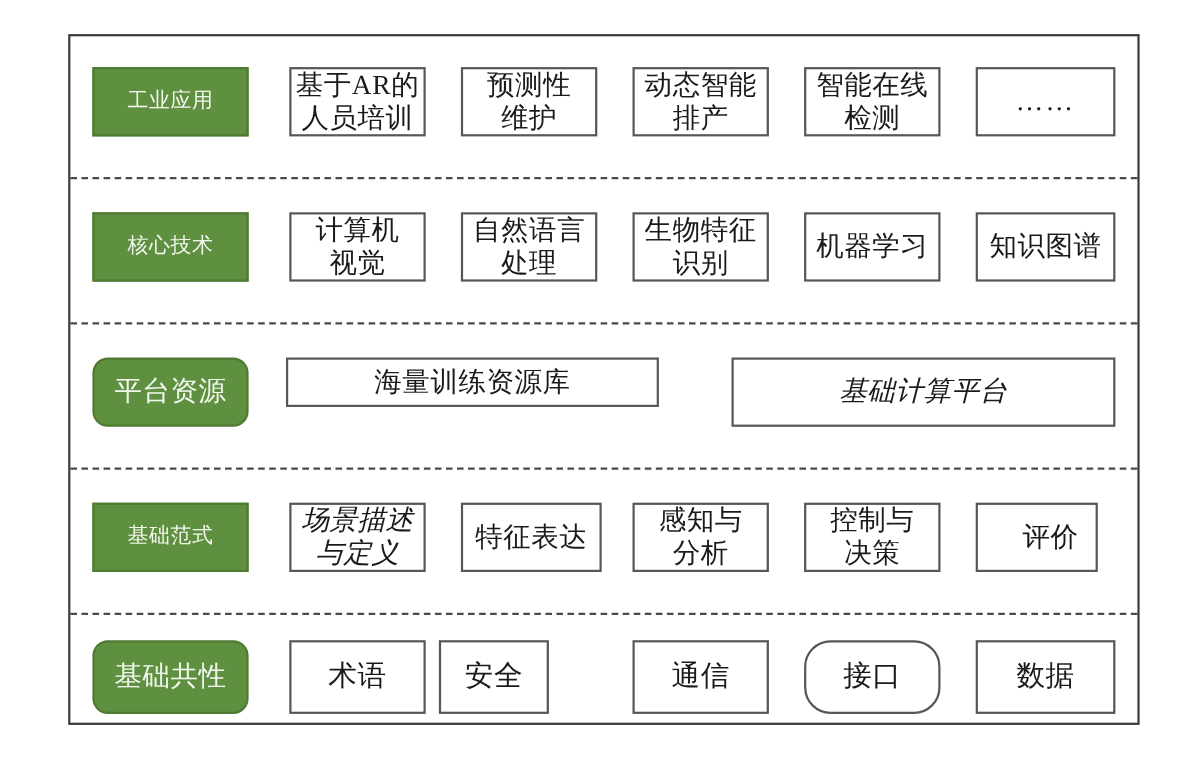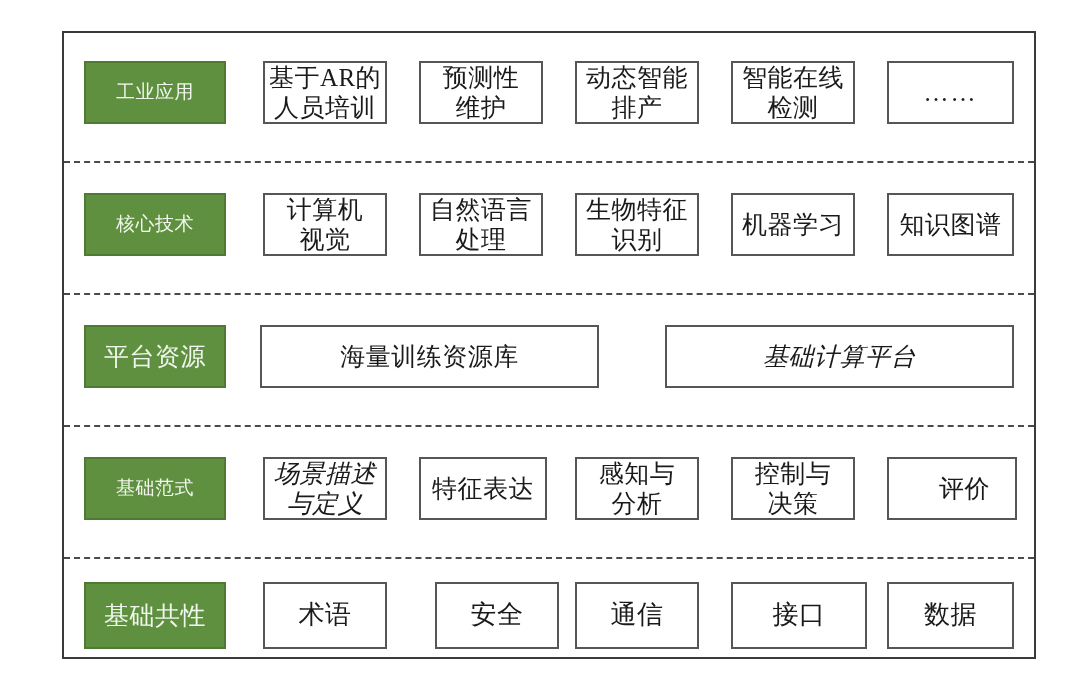--- a/index.html
+++ b/index.html
@@ -71,21 +71,21 @@
     display: block;
     padding: 0 2px;
     white-space: pre-line;
   }
 
   
   .r1 .node, .r2 .node, .r4 .node { font-size: 25px; }
   .r3 .node { font-size: 25px; }
   .r5 .node { font-size: 26px; }
   .node.label { font-size: 19px; }
-  .r3 .node.label, .r5 .node.label { font-size: 25px; }
+  .r3 .node.label, .r5 .node.label { font-size: 25px; border-radius: 14px; }
 
   .ellipsis-txt {
     font-size: 25px;
     letter-spacing: 2px;
   }
 </style>
 </head>
 <body>
 
 <div id="diagram">
@@ -139,21 +139,21 @@
       <div class="node" style="left:823px;top:32px;width:127px;height:63px;">
         <span class="txt">知识图谱</span>
       </div>
     </div>
     <div class="divider" style="top:260px;"></div>
 
     <div class="band r3" style="top:260px;height:132px;">
       <div class="node label" style="left:20px;top:32px;width:142px;height:63px;">
         <span class="txt">平台资源</span>
       </div>
-      <div class="node" style="left:196px;top:32px;width:339px;height:63px;">
+      <div class="node" style="left:196px;top:32px;width:339px;height:45px;">
         <span class="txt">海量训练资源库</span>
       </div>
       <div class="node" style="left:601px;top:32px;width:349px;height:63px;font-style:italic;">
         <span class="txt">基础计算平台</span>
       </div>
     </div>
     <div class="divider" style="top:392px;"></div>
 
     <div class="band r4" style="top:392px;height:132px;">
       <div class="node label" style="left:20px;top:32px;width:142px;height:63px;">
@@ -167,40 +167,40 @@
         <span class="txt">特征表达</span>
       </div>
       <div class="node" style="left:511px;top:32px;width:124px;height:63px;">
         <span class="txt">感知与
 分析</span>
       </div>
       <div class="node" style="left:667px;top:32px;width:124px;height:63px;">
         <span class="txt">控制与
 决策</span>
       </div>
-      <div class="node" style="left:823px;top:32px;width:130px;height:63px;padding-left:25px;">
+      <div class="node" style="left:823px;top:32px;width:111px;height:63px;padding-left:25px;">
         <span class="txt">评价</span>
       </div>
     </div>
     <div class="divider" style="top:524px;"></div>
 
     <div class="band r5" style="top:524px;height:100px;">
       <div class="node label" style="left:20px;top:25px;width:142px;height:67px;">
         <span class="txt">基础共性</span>
       </div>
       <div class="node" style="left:199px;top:25px;width:124px;height:67px;">
         <span class="txt">术语</span>
       </div>
-      <div class="node" style="left:371px;top:25px;width:124px;height:67px;">
+      <div class="node" style="left:335px;top:25px;width:100px;height:67px;">
         <span class="txt">安全</span>
       </div>
       <div class="node" style="left:511px;top:25px;width:124px;height:67px;">
         <span class="txt">通信</span>
       </div>
-      <div class="node" style="left:667px;top:25px;width:136px;height:67px;">
+      <div class="node" style="left:667px;top:25px;width:124px;height:67px;border-radius:24px;">
         <span class="txt">接口</span>
       </div>
       <div class="node" style="left:823px;top:25px;width:127px;height:67px;">
         <span class="txt">数据</span>
       </div>
     </div>
 
   </div>
 </div>
 

